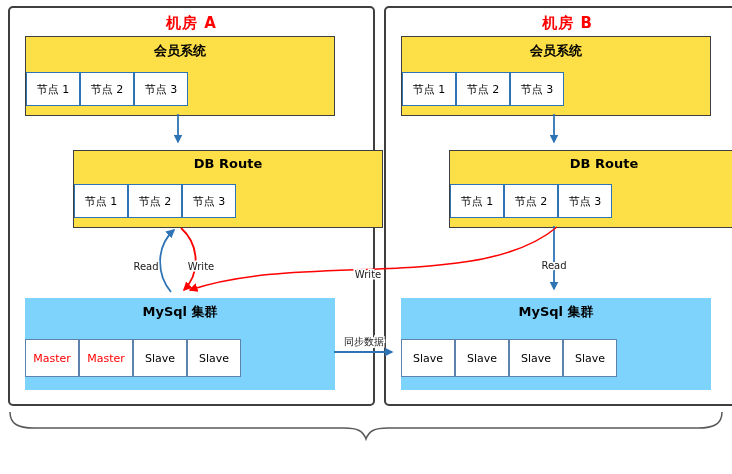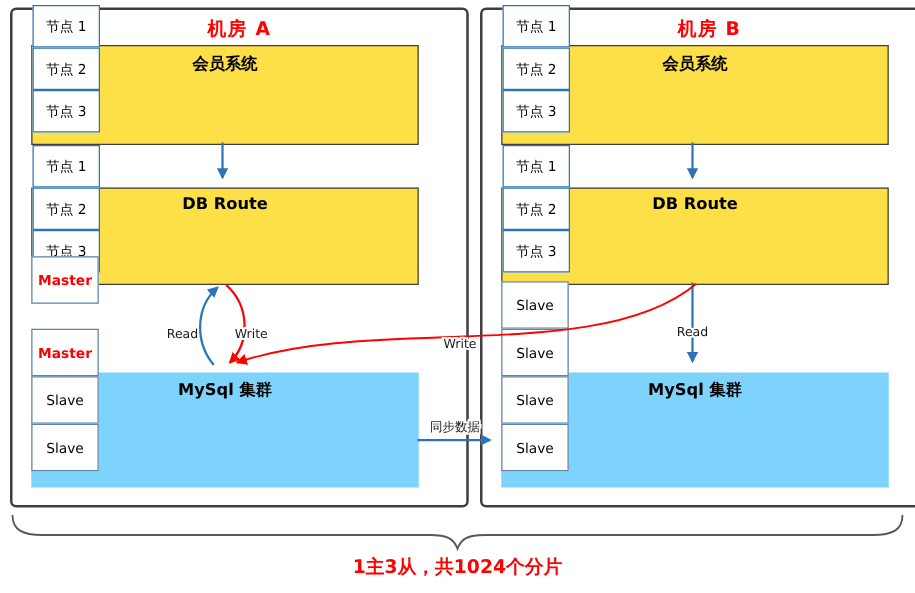--- a/index.html
+++ b/index.html
@@ -10,33 +10,33 @@
   .dc { position:absolute; top:6px; width:367px; height:400px;
         border:2px solid #3f3f3f; border-radius:5px; background:#fff; }
   .dc-a { left:8px; }
   .dc-b { left:384px; }
   .dc-title { text-align:center; margin-top:6px; color:#ff0000;
               font-weight:bold; font-size:15px; letter-spacing:1px; }
 
   .sec { position:absolute; left:15px; width:310px;
          border:1.5px solid #3f3f3f; background:#fde047; }
   .sec-member  { top:28px;  height:80px; }
-  .sec-route   { top:142px; height:78px; }
+  .sec-route   { top:142px; height:78px;margin-left:48px; }
   .sec-cluster { top:290px; height:92px; background:#7dd3fc; border:none; }
   .sec-title { text-align:center; font-size:13px; font-weight:bold;
                color:#000; margin-top:5px; }
 
   .node-row { position:absolute; left:0; right:0; bottom:9px;
-              display:flex; justify-content:flex-start;flex-direction:column; }
+              display:flex; justify-content:flex-start; }
   .node { width:54px; height:34px; border:1.5px solid #2e74b5; background:#fff;
           display:flex; align-items:center; justify-content:center;
           font-size:11px; color:#000; white-space:nowrap; }
   .cluster .node-row { bottom:13px; }
   .cluster .node { height:38px; border:1px solid #5b83ab; }
-  .node.master { color:#ff0000; font-weight:bold;margin-top:20px; }
+  .node.master { color:#ff0000; font-weight:normal; }
 
   .caption { position:absolute; left:0; right:0; top:444px; text-align:center;
              color:#ff0000; font-weight:bold; font-size:15px; }
 
   svg.overlay { position:absolute; left:0; top:0; width:732px; height:474px;
                 pointer-events:none; }
   .lbl { font-size:10px; fill:#1a1a1a; paint-order:stroke; stroke:#ffffff;
          stroke-width:3px; font-family:"DejaVu Sans","Liberation Sans",sans-serif; }
 </style>
 </head>
@@ -131,14 +131,13 @@
 
     <path d="M 557,227 C 480,292 300,252 190,290" stroke="#ff0000" stroke-width="1.5" fill="none" marker-end="url(#arrow-red)"></path>
     <text class="lbl" x="368" y="278" text-anchor="middle">Write</text>
 
     <path d="M 334,352 L 392,352" stroke="#2e74b5" stroke-width="1.8" fill="none" marker-end="url(#arrow-blue)"></path>
     <text class="lbl" x="364" y="345" text-anchor="middle">同步数据</text>
 
     <path d="M 10,412 C 10,424 18,428 34,428 L 344,428 C 358,428 363,431 366,439 C 369,431 374,428 388,428 L 698,428 C 714,428 722,424 722,412" stroke="#595959" stroke-width="1.5" fill="none"></path>
   </svg>
 
-  <div class="caption">1主3从，共1024个分片</div>
 </div>
 
 </body></html>

